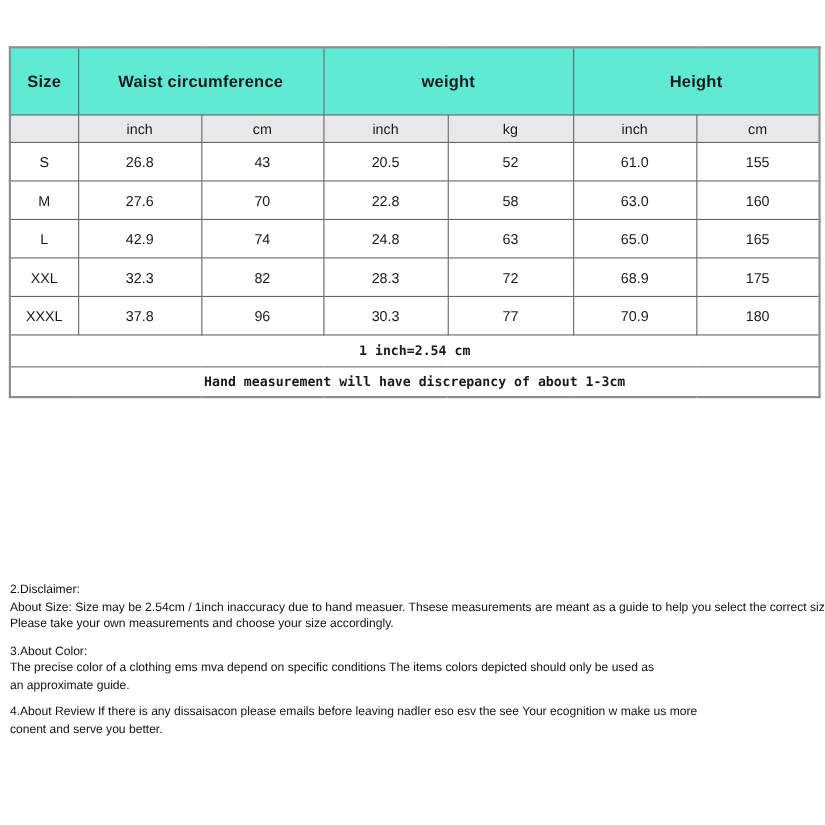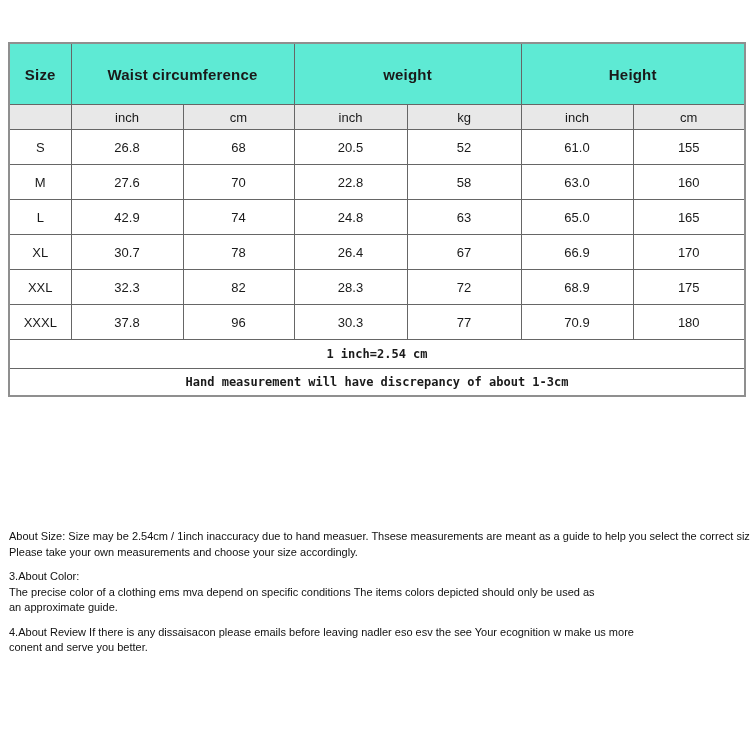--- a/index.html
+++ b/index.html
@@ -88,21 +88,21 @@
         <th>inch</th>
         <th>kg</th>
         <th>inch</th>
         <th>cm</th>
       </tr>
     </thead>
     <tbody>
       <tr class="row-data">
         <td>S</td>
         <td>26.8</td>
-        <td>68</td>
+        <td>43</td>
         <td>20.5</td>
         <td>52</td>
         <td>61.0</td>
         <td>155</td>
       </tr>
       <tr class="row-data">
         <td>M</td>
         <td>27.6</td>
         <td>70</td>
         <td>22.8</td>
@@ -111,29 +111,20 @@
         <td>160</td>
       </tr>
       <tr class="row-data">
         <td>L</td>
         <td>42.9</td>
         <td>74</td>
         <td>24.8</td>
         <td>63</td>
         <td>65.0</td>
         <td>165</td>
-      </tr>
-      <tr class="row-data">
-        <td>XL</td>
-        <td>30.7</td>
-        <td>78</td>
-        <td>26.4</td>
-        <td>67</td>
-        <td>66.9</td>
-        <td>170</td>
       </tr>
       <tr class="row-data">
         <td>XXL</td>
         <td>32.3</td>
         <td>82</td>
         <td>28.3</td>
         <td>72</td>
         <td>68.9</td>
         <td>175</td>
       </tr>
@@ -151,20 +142,21 @@
       </tr>
       <tr class="row-foot row-foot-2">
         <td colspan="7">Hand measurement will have discrepancy of about 1-3cm</td>
       </tr>
     </tbody>
   </table>
 </div>
 
 <div class="notes">
   <div class="note-block">
+    <div class="note-line">2.Disclaimer:</div>
     <div class="note-line">About Size: Size may be 2.54cm / 1inch inaccuracy due to hand measuer. Thsese measurements are meant as a guide to help you select the correct size.</div>
     <div class="note-line">Please take your own measurements and choose your size accordingly.</div>
   </div>
   <div class="note-block">
     <div class="note-line">3.About Color:</div>
     <div class="note-line">The precise color of a clothing ems mva depend on specific conditions The items colors depicted should only be used as</div>
     <div class="note-line">an approximate guide.</div>
   </div>
   <div class="note-block">
     <div class="note-line">4.About Review If there is any dissaisacon please emails before leaving nadler eso esv the see Your ecognition w make us more</div>

